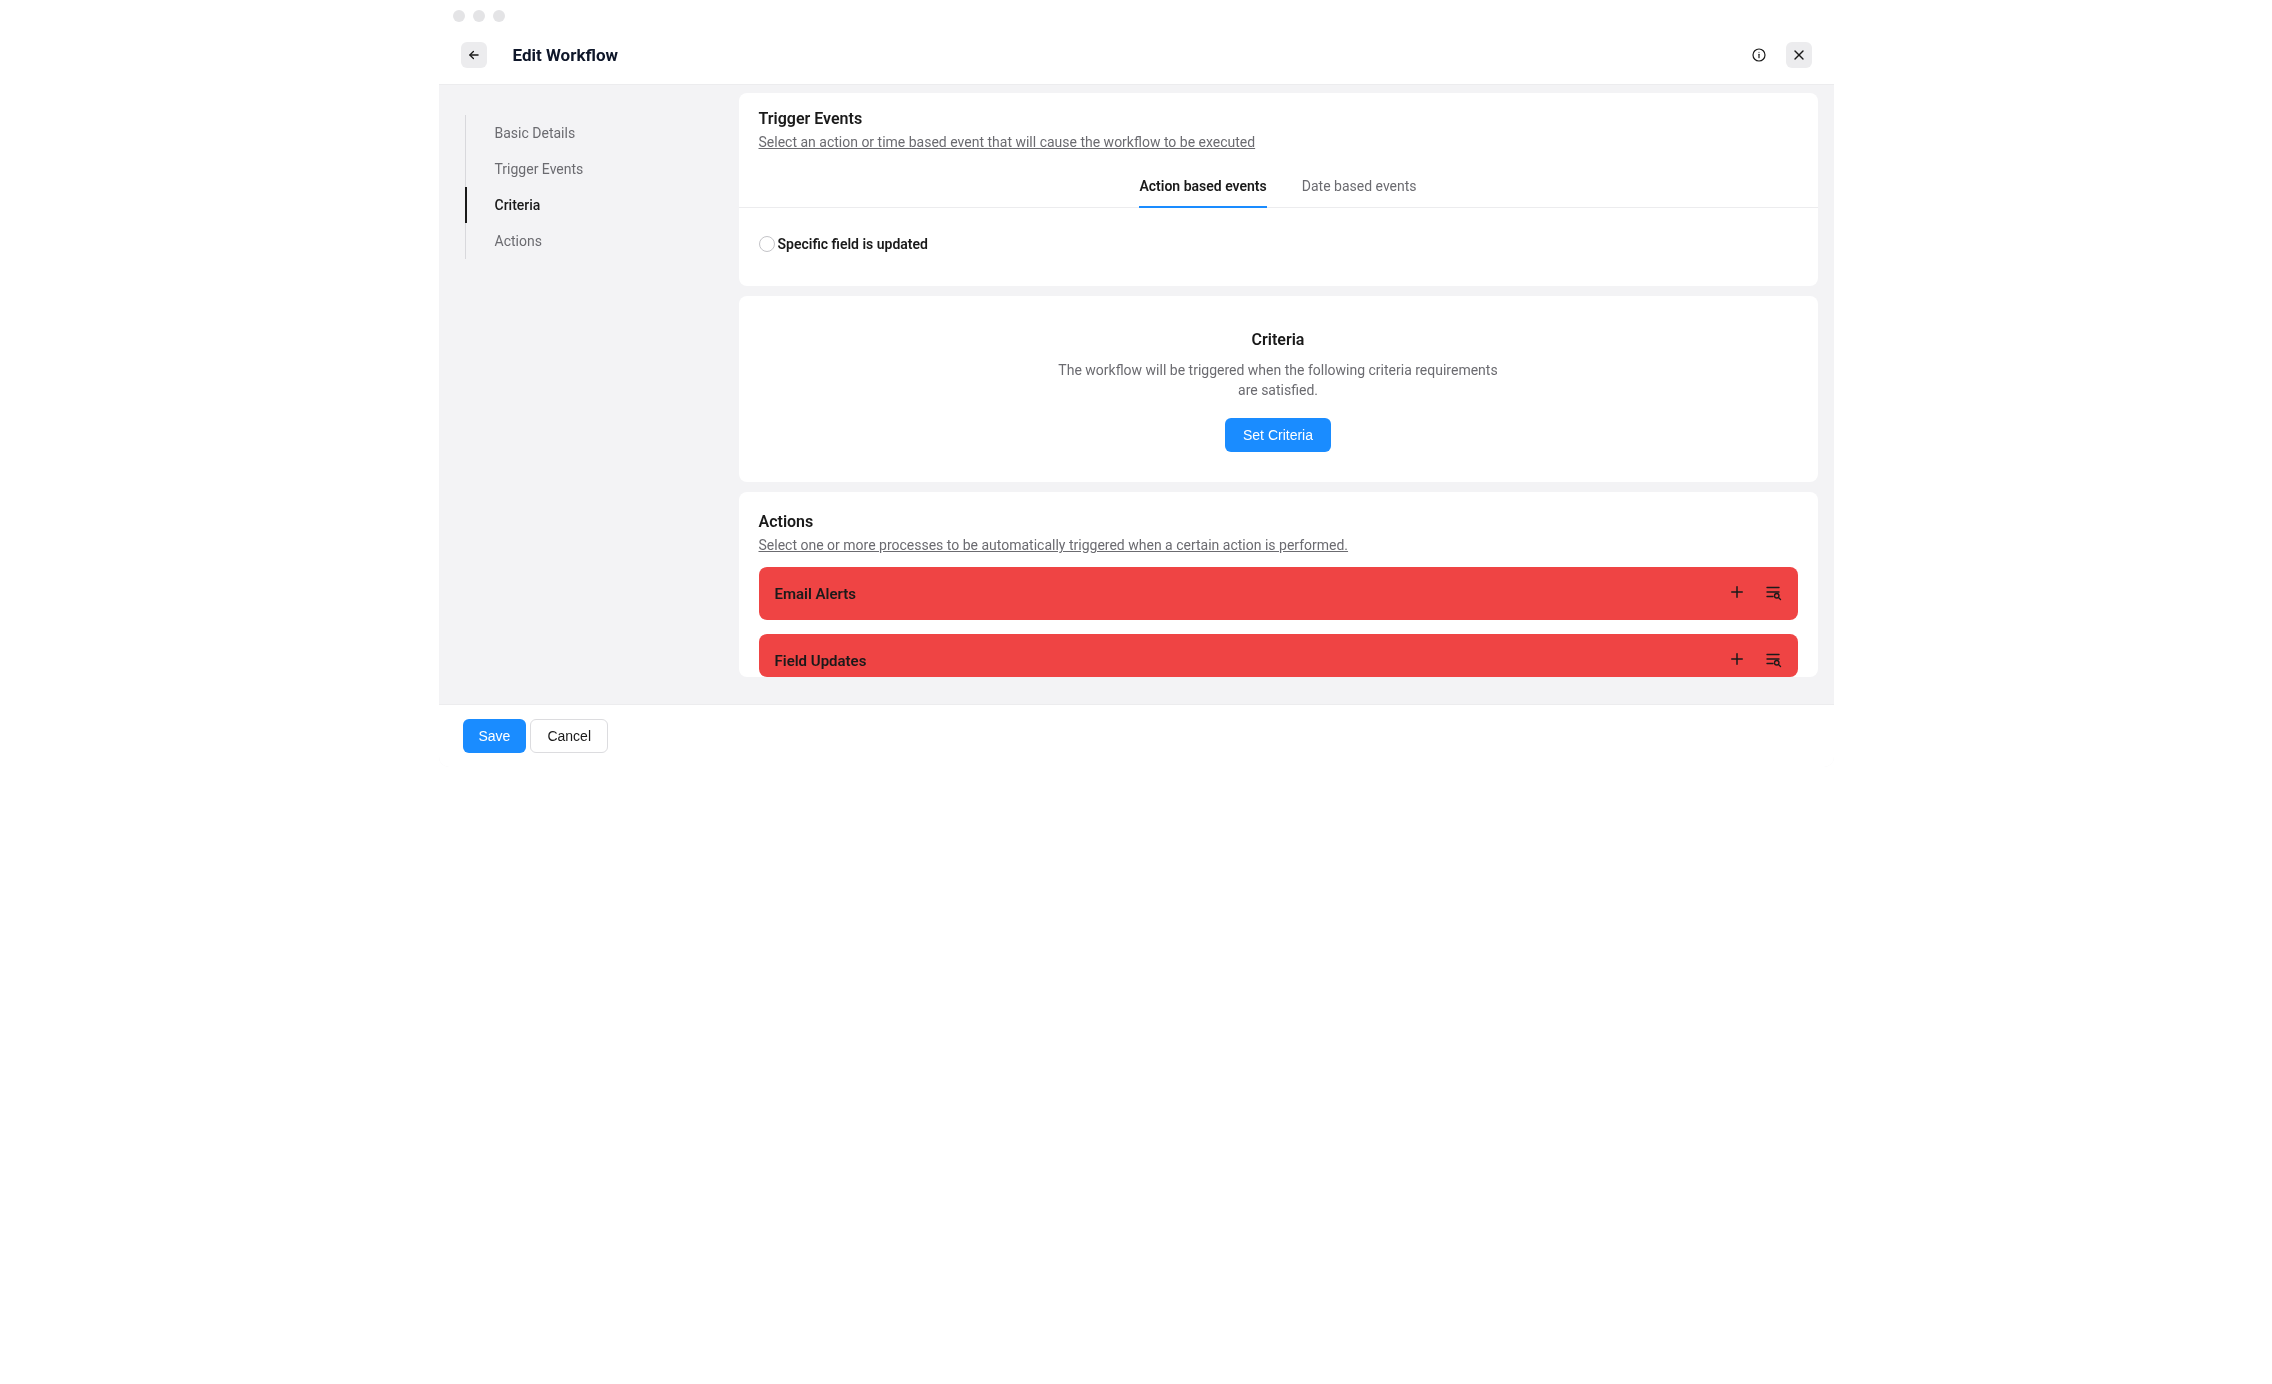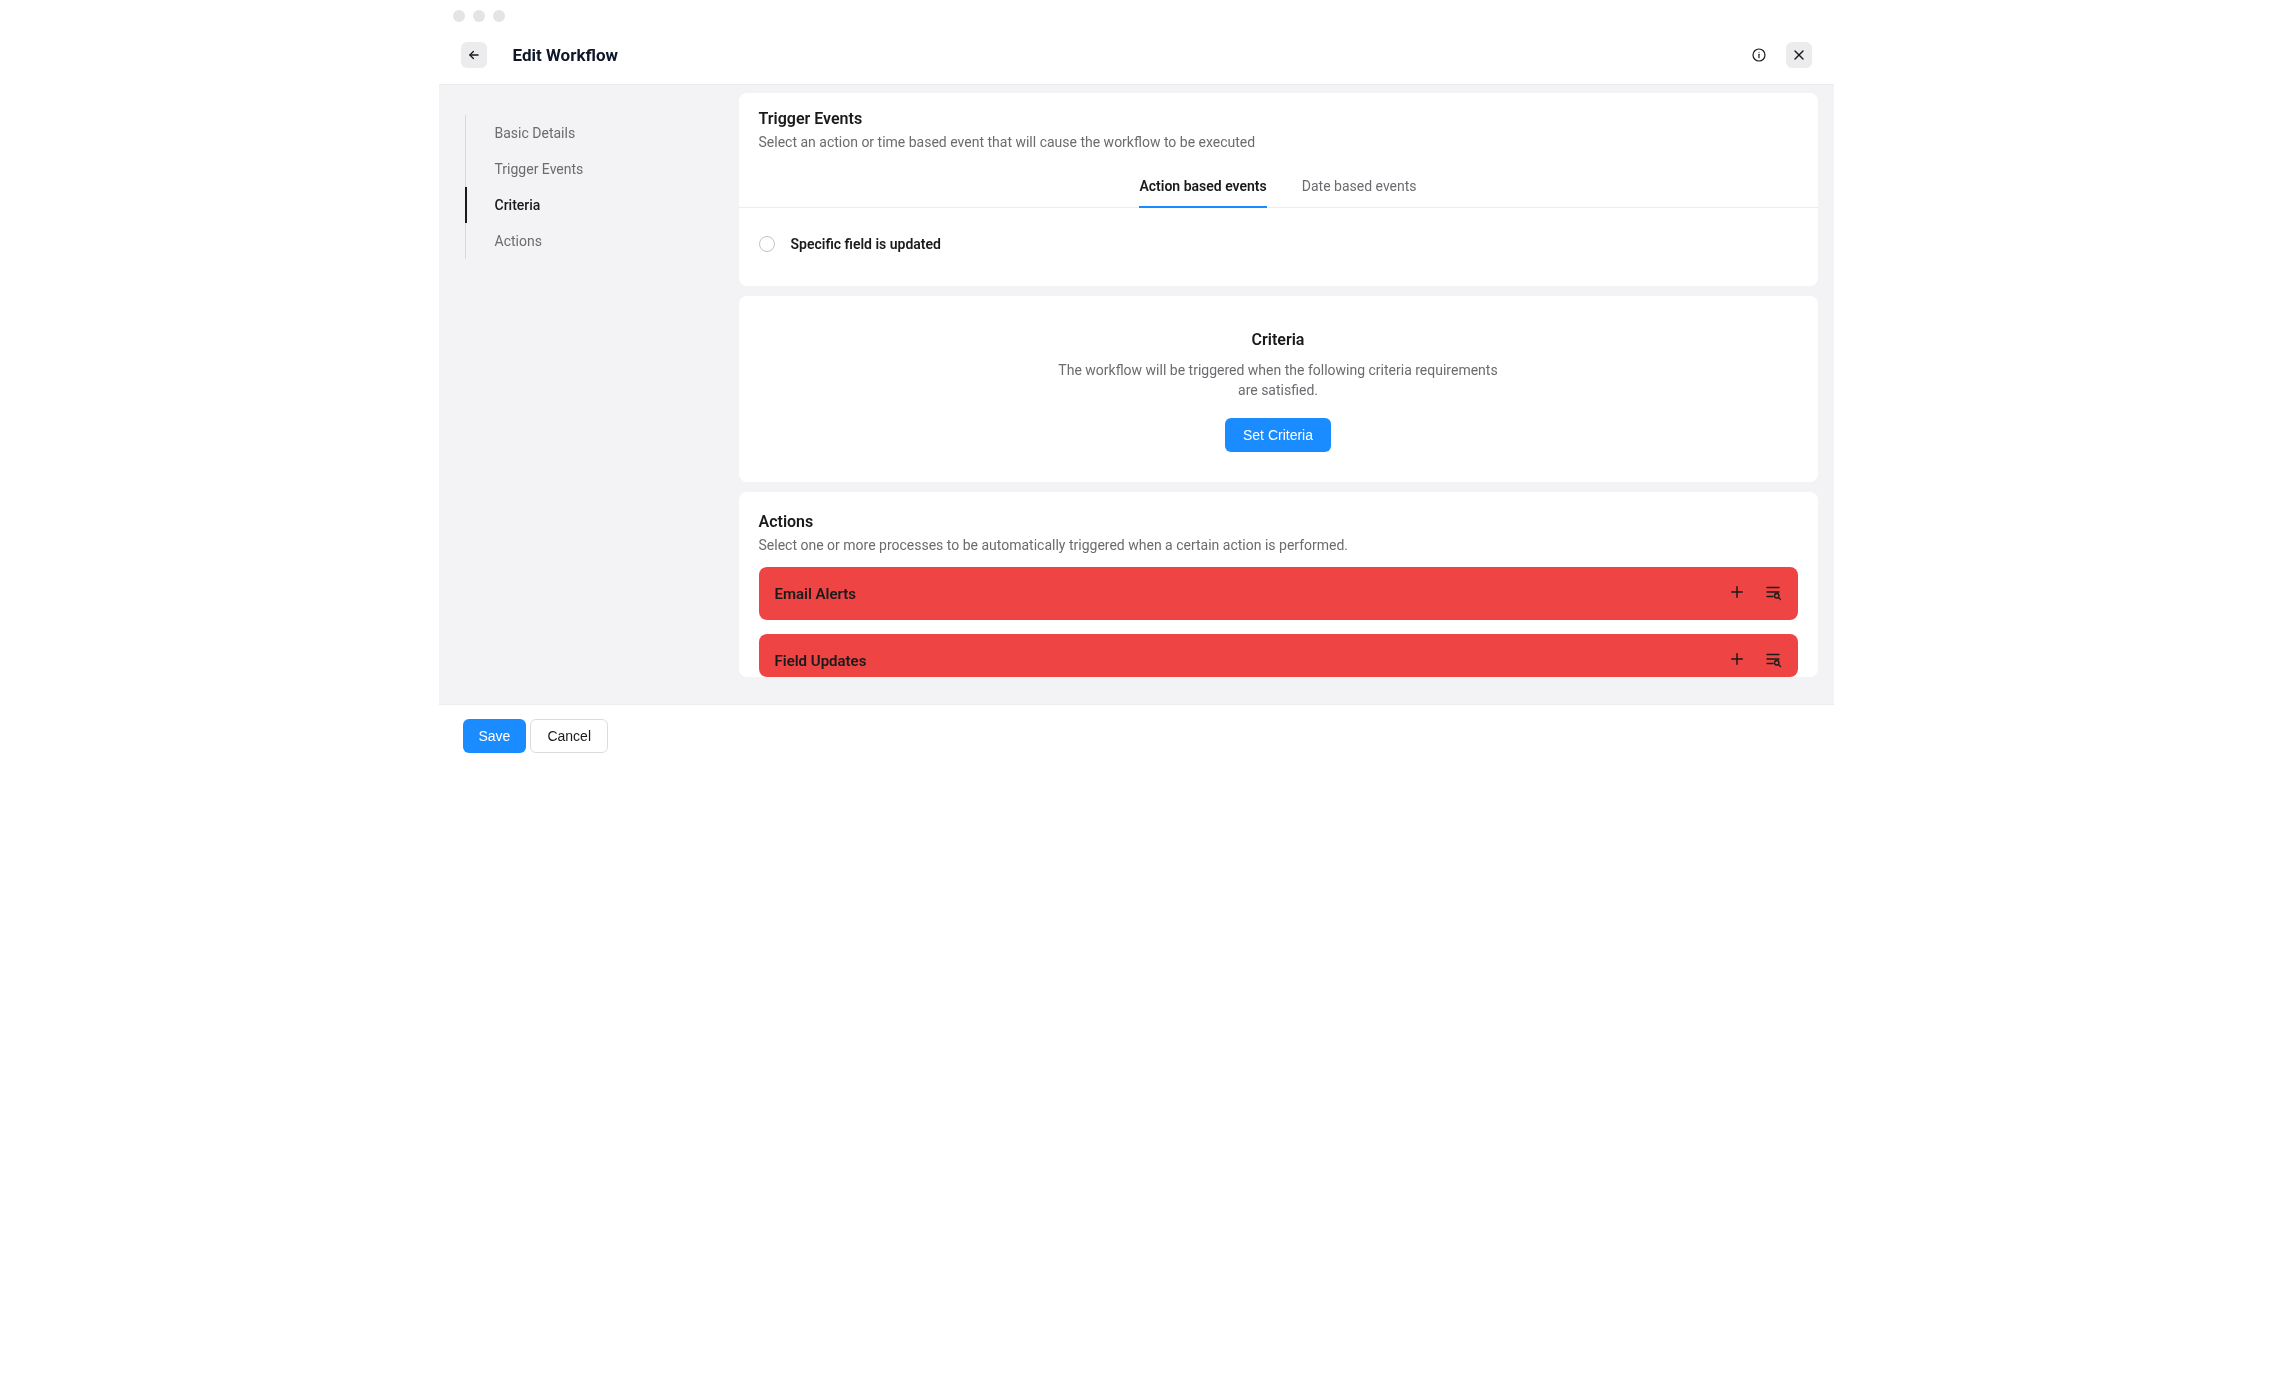--- a/index.html
+++ b/index.html
@@ -120,20 +120,21 @@
     .section-title {
       font-size: 16px;
       font-weight: 600;
       color: #1a1a1a;
       margin-bottom: 6px;
     }
     .section-desc {
       font-size: 14px;
       color: #6b6b70;
       margin-bottom: 20px;
+      text-decoration: underline;
     }
     .tabs {
       display: flex;
       gap: 35px;
       border-bottom: 1px solid #ececee;
       margin: 0 -20px 18px;
       padding: 0 20px;
       justify-content: center;
     }
     .tab {
@@ -145,21 +146,21 @@
       margin-bottom: -1px;
     }
     .tab.active {
       color: #1a1a1a;
       font-weight: 600;
       border-bottom: 2px solid #1a8cff;
     }
     .radio-row {
       display: flex;
       align-items: center;
-      gap: 16px;
+      gap: 3px;
       padding: 10px 0;
     }
     .radio-circle {
       width: 16px;
       height: 16px;
       border: 1.5px solid #c4c4c8;
       border-radius: 50%;
       flex-shrink: 0;
     }
     .radio-label {

